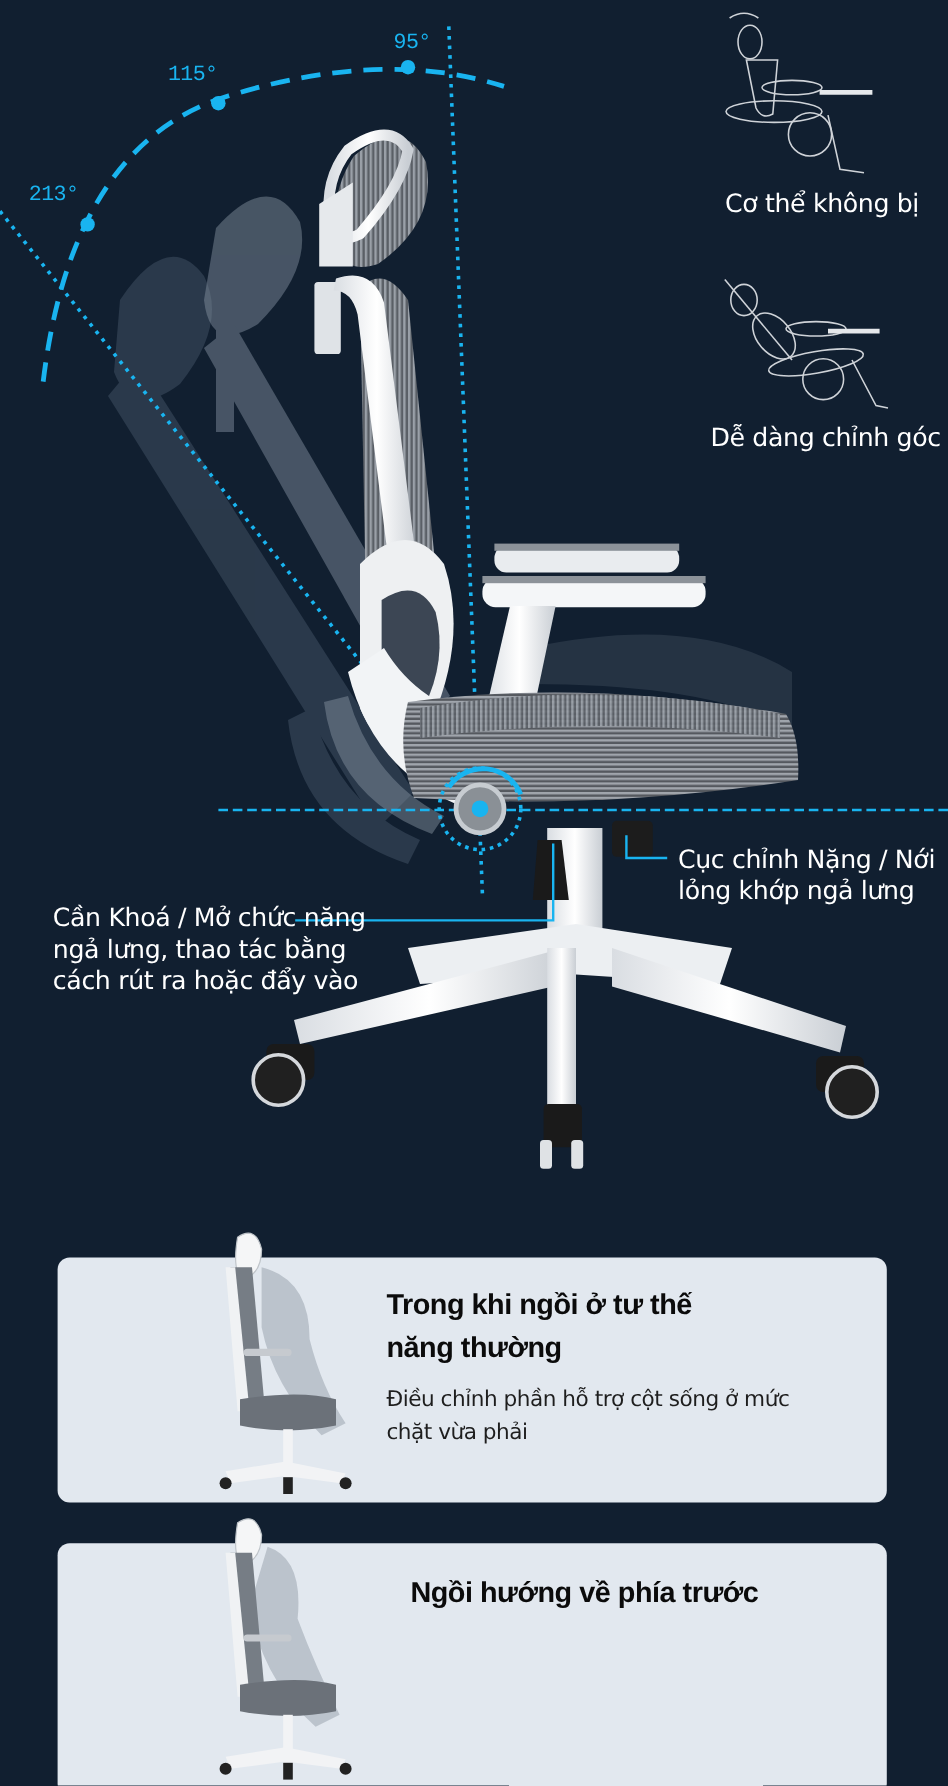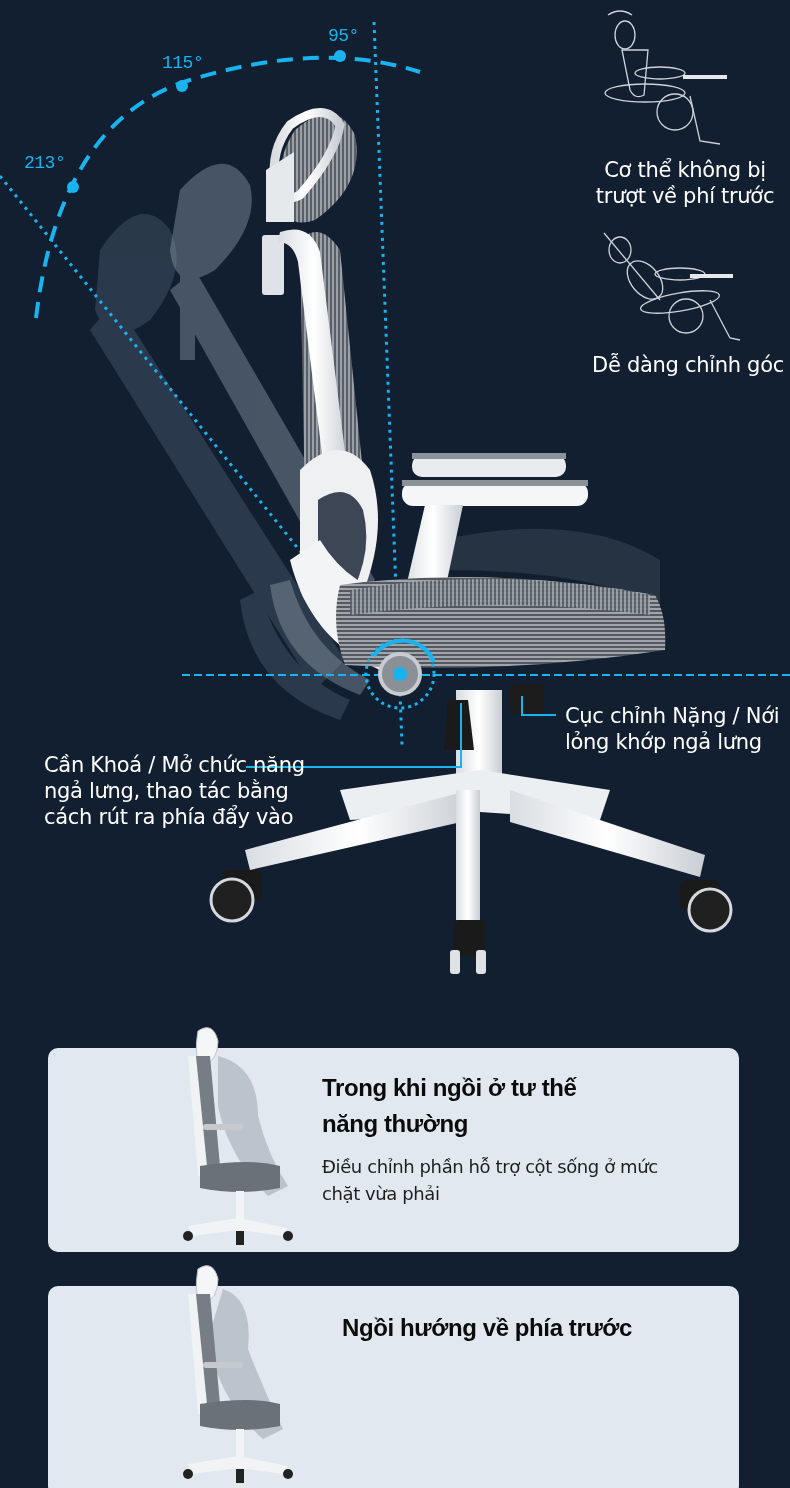--- a/index.html
+++ b/index.html
@@ -157,39 +157,38 @@
       <ellipse cx="645" cy="280" rx="14" ry="22" transform="rotate(-40 645 280)"></ellipse>
       <ellipse cx="680" cy="274" rx="25" ry="6"></ellipse>
       <ellipse cx="680" cy="302" rx="40" ry="9" transform="rotate(-10 680 302)"></ellipse>
       <circle cx="686" cy="316" r="17"></circle>
       <path d="M710,300 l20,38 l10,2"></path>
       <line x1="690" y1="276" x2="733" y2="276" stroke="#e6e8eb" stroke-width="4"></line>
     </g>
   </svg>
 
   <div class="angle-label" style="left:328px;top:27px;">95°</div>
-  <div class="angle-label" style="left:162px;top:54px;">115°</div>
+  <div class="angle-label" style="left:140px;top:54px;">115°</div>
   <div class="angle-label" style="left:24px;top:154px;">213°</div>
 
   <div class="caption center" style="left:580px;top:157px;width:210px;">
     <span>Cơ thể không bị</span>
-    <span>trượt về phí trước</span>
   </div>
   <div class="caption center" style="left:588px;top:352px;width:200px;">
     <span>Dễ dàng chỉnh góc</span>
   </div>
 
   <div class="caption" style="left:565px;top:703px;">
     <span>Cục chỉnh Nặng / Nới</span>
     <span>lỏng khớp ngả lưng</span>
   </div>
   <div class="caption right" style="left:0px;top:752px;width:240px;">
     <span>Cần Khoá / Mở chức năng</span>
     <span>ngả lưng, thao tác bằng</span>
-    <span>cách rút ra phía đẩy vào</span>
+    <span>cách rút ra hoặc đẩy vào</span>
   </div>
 </div>
 
 <div class="card" style="top:1048px;height:204px;">
   <svg class="thumb" viewBox="0 0 190 230">
     <path d="M110,30 q40,10 40,60 q10,40 30,70 l-20,10 q-40,-40 -50,-90 z" fill="#9aa4ae" opacity="0.55"></path>
     <path d="M90,5 q15,-10 20,10 q0,20 -15,25 q-10,-5 -5,-35 z" fill="#f5f6f7" stroke="#bfc4c9"></path>
     <path d="M84,30 l18,0 l10,110 l-18,0 z" fill="#767d85"></path>
     <path d="M80,30 l8,0 l12,120 l-10,0 z" fill="#f0f2f4"></path>
     <rect x="95" y="98" width="40" height="6" rx="3" fill="#c6cacf"></rect>

